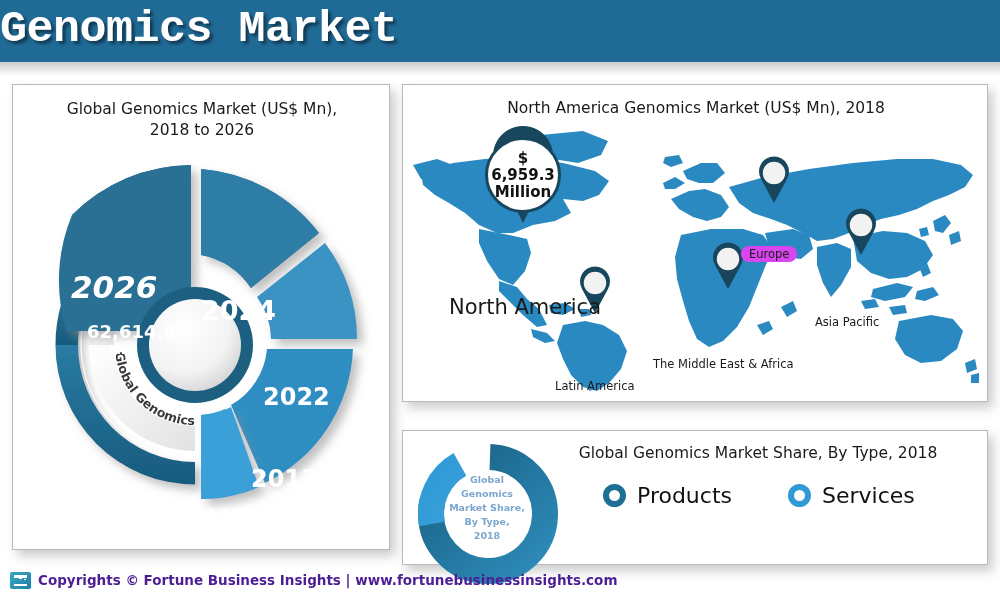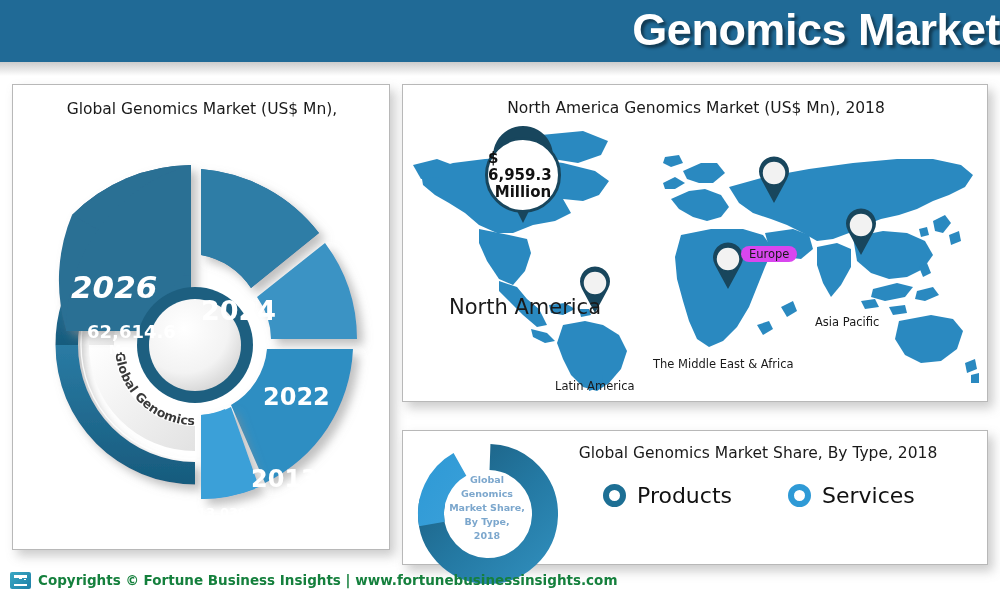--- a/index.html
+++ b/index.html
@@ -21,27 +21,27 @@
     left: 0; top: 0; width: 1000px; height: 62px;
     background: #206a96;
   }
   .header-band:after {
     content: "";
     position: absolute; left: 0; top: 62px; width: 1000px; height: 14px;
     background: linear-gradient(to bottom, rgba(120,120,120,0.38), rgba(255,255,255,0));
   }
   .header-title {
     position: absolute; left: 0; top: 4px; width: 1000px;
-    text-align: right;
+    text-align: left;
     font-size: 45px;
     font-weight: bold;
     color: #ffffff;
     letter-spacing: -0.5px;
     text-shadow: 3px 3px 3px rgba(0,0,0,0.45);
-    font-family: Liberation Sans, sans-serif;
+    font-family: Liberation Mono, monospace;
   }
 
   
   .panel {
     position: absolute;
     background: #ffffff;
     border: 1px solid #b8b8b8;
     box-shadow: 5px 6px 10px rgba(110,110,110,0.35);
   }
   #panel-left  { left: 12px;  top: 84px;  width: 378px; height: 466px; }
@@ -78,21 +78,21 @@
   #val-2026      { left: 68px;  top: 178px; font-size: 18px; }
   #unit-2026     { left: 90px;  top: 200px; font-size: 12px; }
   #lbl-2024      { left: 182px; top: 152px; font-size: 27px; }
   #lbl-2022      { left: 244px; top: 240px; font-size: 24px; }
   #lbl-2020      { left: 232px; top: 322px; font-size: 24px; }
   #val-2018      { left: 178px; top: 362px; font-size: 13px; }
   #unit-2018     { left: 196px; top: 378px; font-size: 9px; }
   #lbl-2018      { left: 188px; top: 390px; font-size: 16px; }
 
   
-  #map-wrap { position: absolute; left: 10px; top: 44px; width: 566px; height: 262px; }
+  #map-wrap { position: absolute; left: 10px; top: 44px; width: 566px; height: 262px; text-align: center; }
   #map-wrap svg { display: block; }
 
   .map-label {
     position: absolute;
     color: #1a1a1a;
     font-family: "DejaVu Sans", sans-serif;
     white-space: nowrap;
   }
   #ml-na { left: 36px; top: 166px; font-size: 21px; }
   #ml-la { left: 142px; top: 250px; font-size: 11.5px; }
@@ -176,37 +176,38 @@
       linear-gradient(to bottom, #fff 0, #fff 2.5px, transparent 2.5px) ,
       linear-gradient(to bottom, transparent 8.5px, #fff 8.5px, #fff 11px, transparent 11px);
   }
   #footer-logo:after {
     content: "";
     position: absolute; left: 4px; top: 5.5px; width: 13px; height: 3px;
     background: linear-gradient(to top right, transparent 45%, #fff 45%, #fff 55%, transparent 55%);
   }
   #footer-text {
     font-size: 13.5px;
-    color: #15803d;
+    color: #4c1d95;
     font-family: "DejaVu Sans", sans-serif;
     font-weight: bold;
   }
 </style>
 </head>
 <body>
 
 <div id="infographic">
 
   <div class="header-band"></div>
   <div class="header-title">Genomics Market</div>
 
   <div class="panel" id="panel-left">
 
     <div class="panel-title" id="title-left">
       <div>Global Genomics Market (US$ Mn),</div>
+      <div>2018 to 2026</div>
     </div>
 
     <div id="fan-wrap">
       <svg width="366" height="400" viewBox="0 0 366 400">
         <defs>
           <filter id="segShadow" x="-30%" y="-30%" width="180%" height="180%">
             <feDropShadow dx="6" dy="6" stdDeviation="5" flood-color="#8d8d8d" flood-opacity="0.55"></feDropShadow>
           </filter>
           <radialGradient id="hubGrad" cx="38%" cy="32%" r="78%">
             <stop offset="0%" stop-color="#ffffff"></stop>

